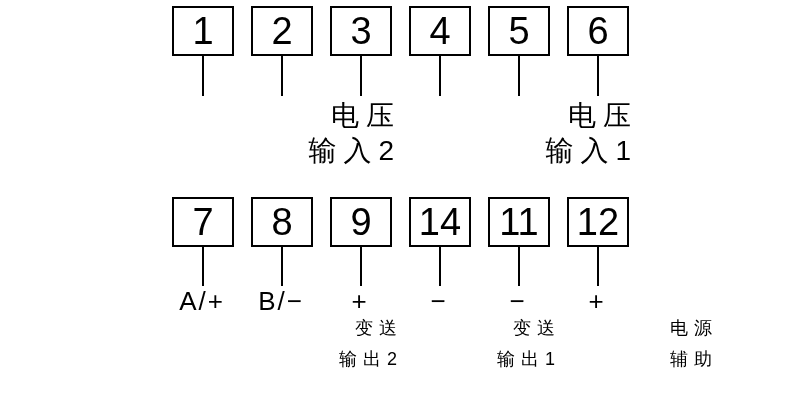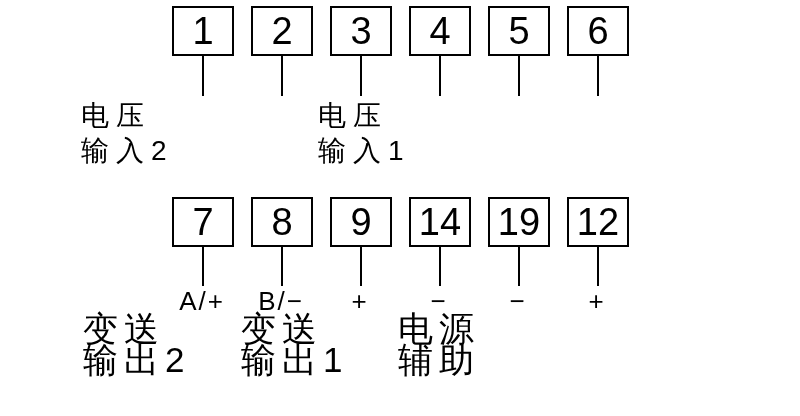--- a/index.html
+++ b/index.html
@@ -42,30 +42,30 @@
     height: 28px;
     text-align: center;
     font-size: 26px;
     line-height: 28px;
     letter-spacing: 2px;
     white-space: nowrap;
   }
   .glabel {
     position: absolute;
     width: 320px;
-    text-align: left;
+    text-align: right;
     white-space: nowrap;
   }
   .glabel-top {
     font-size: 28px;
     line-height: 35px;
     letter-spacing: 7px;
   }
   .glabel-bottom {
-    font-size: 35px;
+    font-size: 18px;
     line-height: 31px;
     letter-spacing: 6px;
   }
   .gline { display: block; }
 </style>
 </head>
 <body>
 
 <div id="stage">
 
@@ -110,21 +110,21 @@
   <div class="tbox" style="left:251px;top:197px">
       <span class="tnum">8</span>
     </div>
   <div class="tbox" style="left:330px;top:197px">
       <span class="tnum">9</span>
     </div>
   <div class="tbox" style="left:409px;top:197px">
       <span class="tnum">14</span>
     </div>
   <div class="tbox" style="left:488px;top:197px">
-      <span class="tnum">19</span>
+      <span class="tnum">11</span>
     </div>
   <div class="tbox" style="left:567px;top:197px">
       <span class="tnum">12</span>
     </div>
 
   <div class="lead" style="left:202px;top:247px;height:39px"></div>
   <div class="lead" style="left:281px;top:247px;height:39px"></div>
   <div class="lead" style="left:360px;top:247px;height:39px"></div>
   <div class="lead" style="left:439px;top:247px;height:39px"></div>
   <div class="lead" style="left:518px;top:247px;height:39px"></div>

